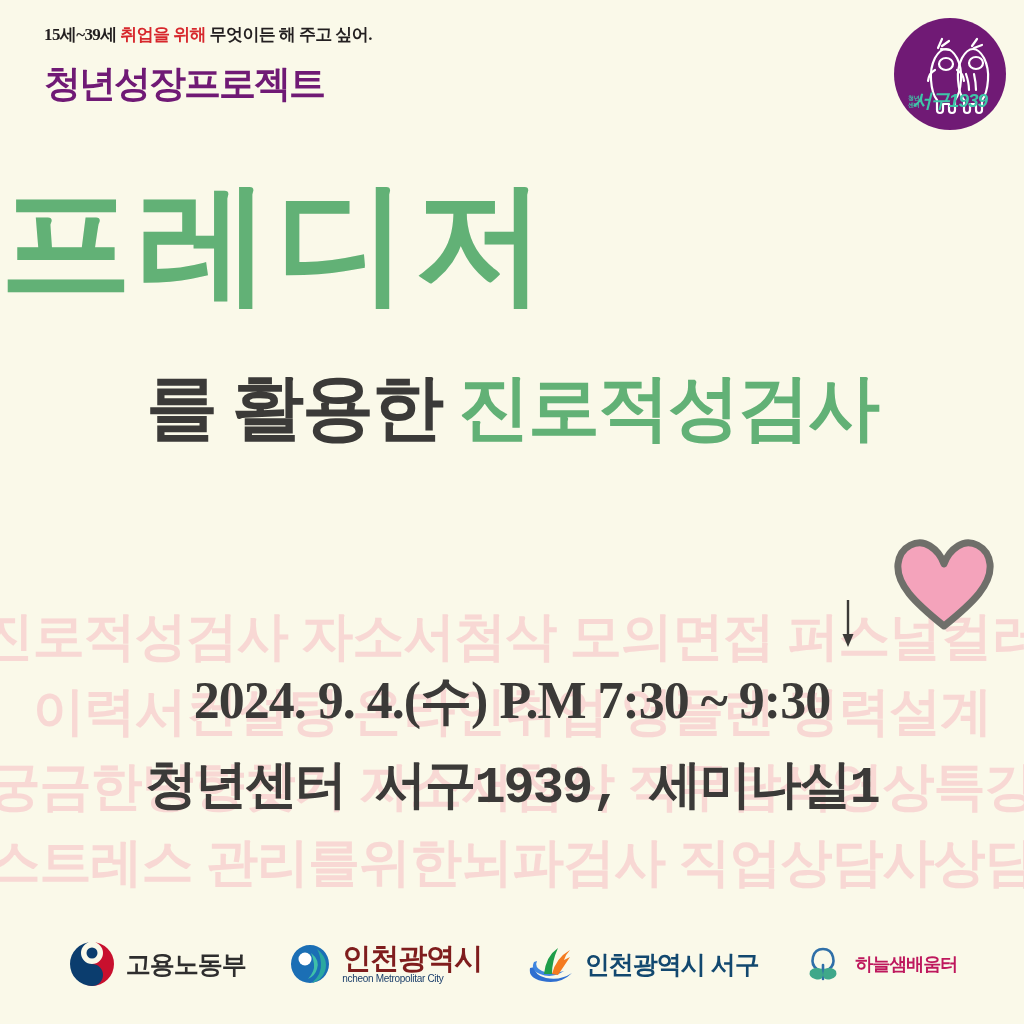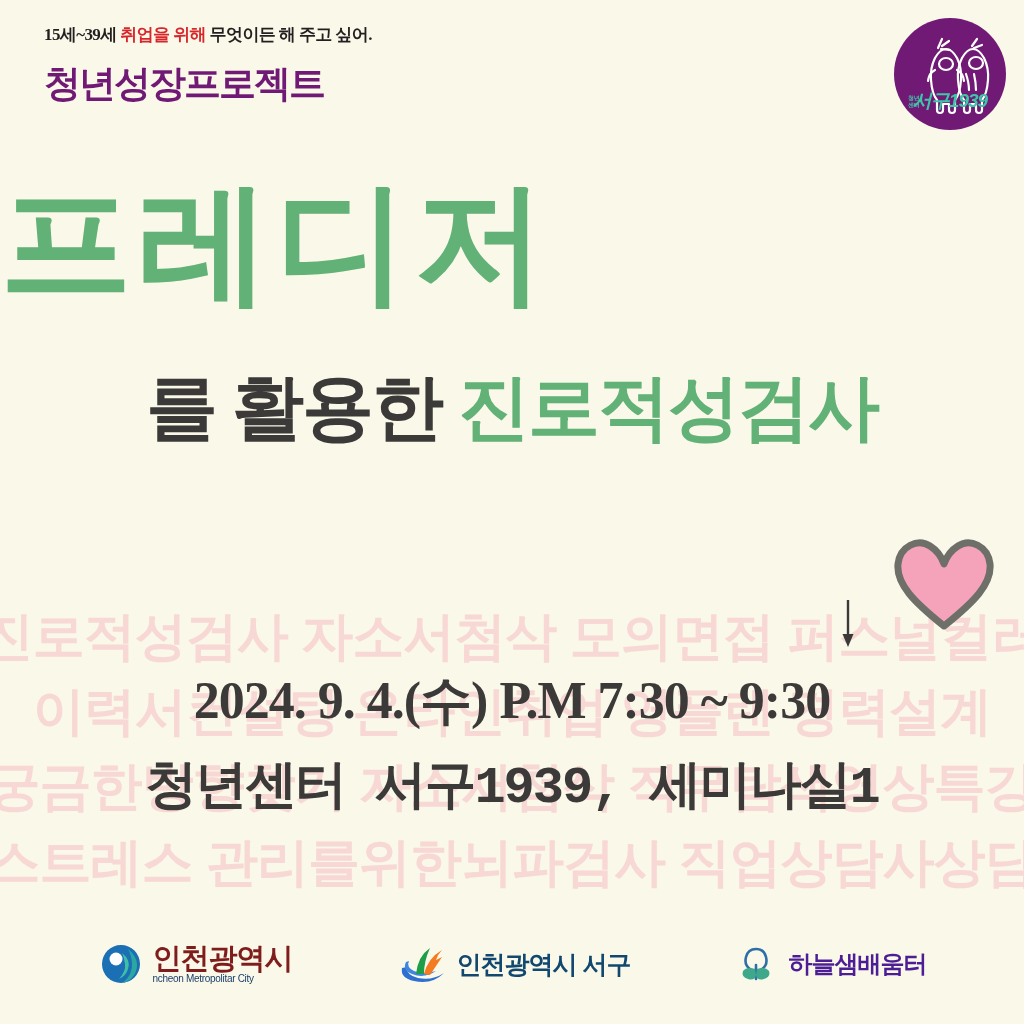--- a/index.html
+++ b/index.html
@@ -244,21 +244,21 @@
     font-size: 10px;
     font-weight: 400;
     letter-spacing: -0.3px;
     white-space: nowrap;
     margin-top: 1px;
   }
   #sponsor-molab .sponsor-name { font-size: 25px; color: #2e2e2e; }
   #sponsor-incheon .sponsor-name { font-size: 29px; color: #7f1d1d; }
   #sponsor-incheon .sponsor-sub { color: #1b3f6b; }
   #sponsor-seogu .sponsor-name { font-size: 25px; color: #12486f; }
-  #sponsor-haneulsaem .sponsor-name { font-size: 24px; color: #4c1d95; }
+  #sponsor-haneulsaem .sponsor-name { font-size: 18px; color: #be185d; }
 </style>
 </head>
 <body>
 
 <div id="poster">
 
   <div id="header">
     <div id="header-tagline"><span>15세~39세 </span><span class="hl">취업을 위해</span><span> 무엇이든 해 주고 싶어.</span></div>
     <div id="header-title">청년성장프로젝트</div>
   </div>
@@ -302,20 +302,30 @@
     </svg>
   </div>
 
   <div id="event-info">
     <div id="event-datetime">2024. 9. 4.(수) P.M 7:30 ~ 9:30</div>
     <div id="event-venue">청년센터 서구1939, 세미나실1</div>
   </div>
 
   <div id="sponsors">
 
+    <div class="sponsor" id="sponsor-molab">
+      <svg class="sponsor-mark" width="50" height="50" viewBox="0 0 50 50">
+        <path d="M25 3 a22 22 0 0 1 0 44 a11 11 0 0 1 0 -22 a11 11 0 0 0 0 -22 z" fill="#c8102e"></path>
+        <path d="M25 47 a22 22 0 0 1 0 -44 a11 11 0 0 0 0 22 a11 11 0 0 1 0 22 z" fill="#0b3d6e"></path>
+        <circle cx="25" cy="14" r="5.5" fill="#0b3d6e"></circle>
+      </svg>
+      <div class="sponsor-text">
+        <span class="sponsor-name">고용노동부</span>
+      </div>
+    </div>
 
     <div class="sponsor" id="sponsor-incheon">
       <svg class="sponsor-mark" width="46" height="46" viewBox="0 0 46 46">
         <path d="M23 4 a19 19 0 1 0 0 38 a19 19 0 1 0 0 -38 z" fill="#1b6fb5"></path>
         <path d="M30 8 q12 10 8 22 q-3 9 -13 12 q10 -9 9 -20 q-1 -9 -4 -14 z" fill="#2aa8a0"></path>
         <path d="M24 12 q9 7 6 16 q-2 7 -9 10 q7 -8 6 -15 q-1 -7 -3 -11 z" fill="#3fbfa8"></path>
         <circle cx="18" cy="18" r="6.5" fill="#ffffff"></circle>
       </svg>
       <div class="sponsor-text">
         <span class="sponsor-name">인천광역시</span>

